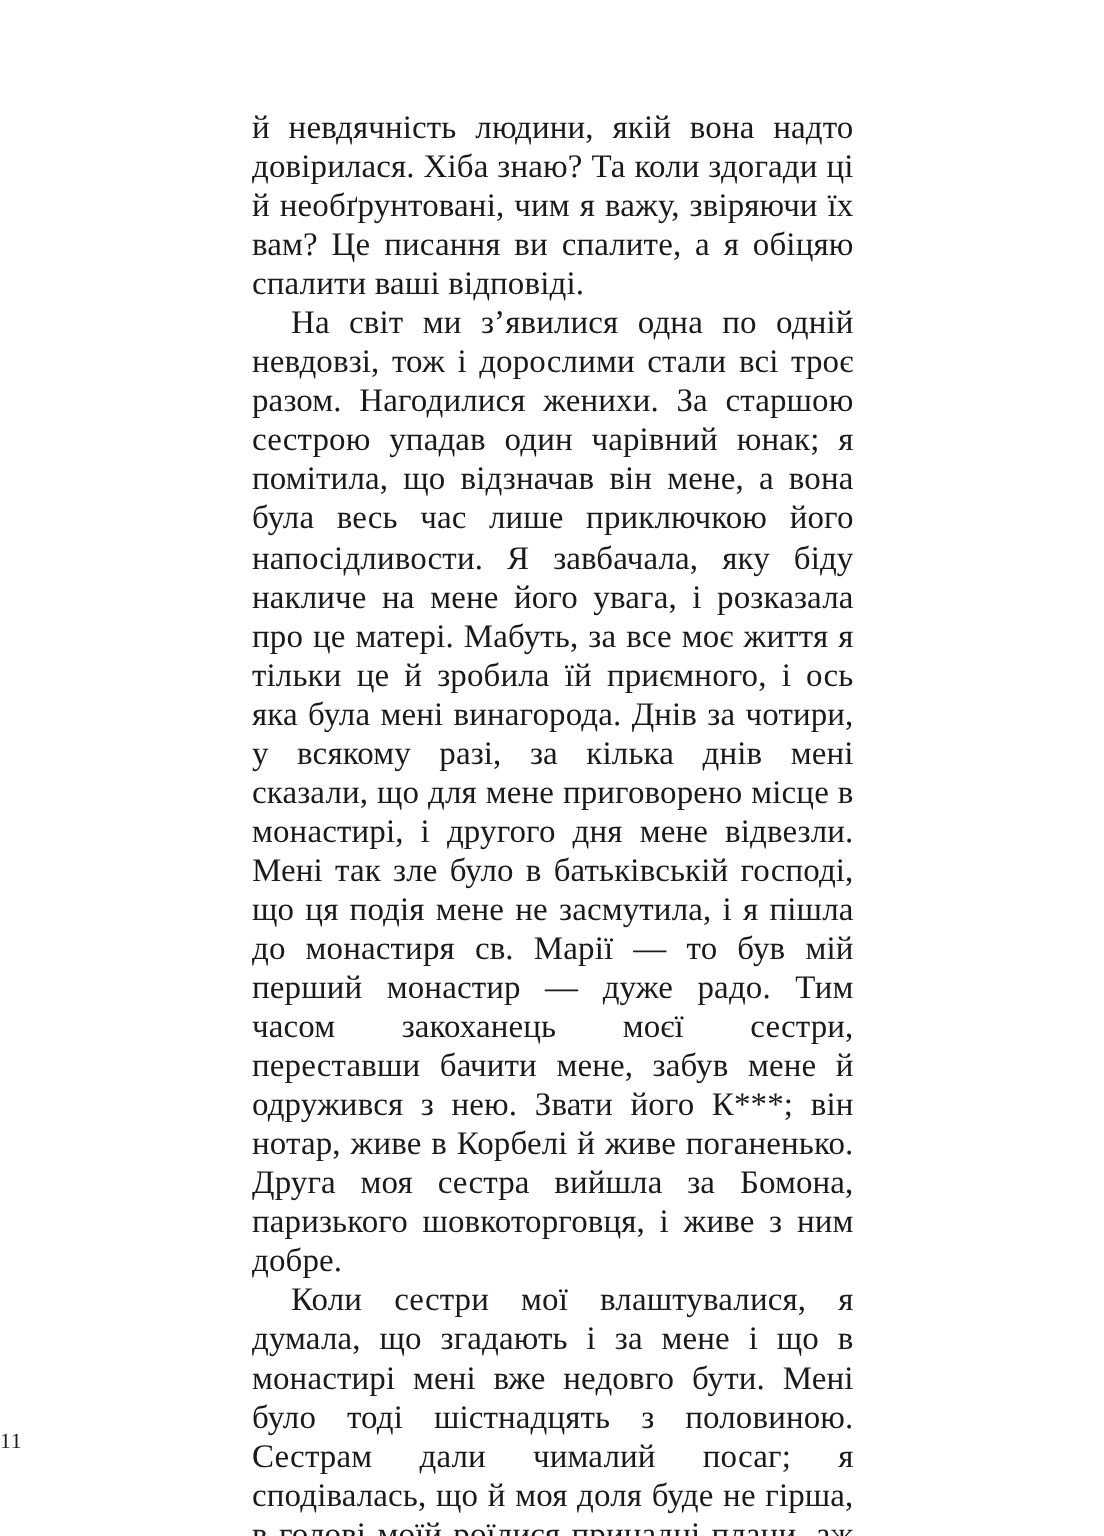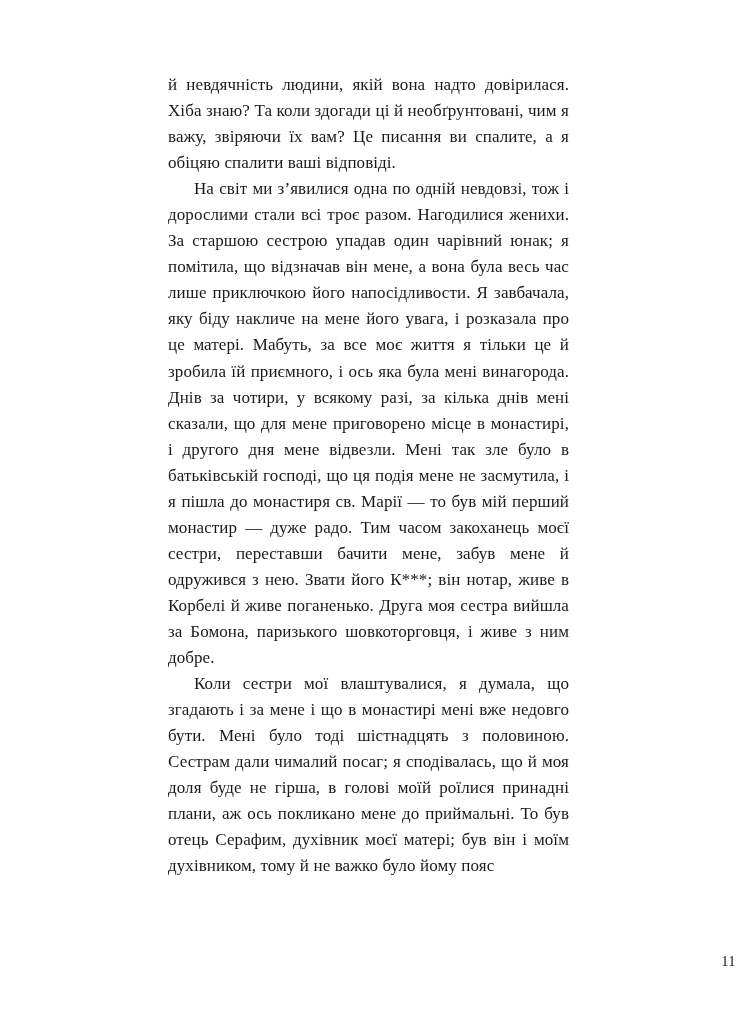--- a/index.html
+++ b/index.html
@@ -30,39 +30,39 @@
     left: 168px;
     top: 72px;
     width: 401px;
   }
 
   .para {
     margin: 0;
     text-align: justify;
     text-align-last: left;
     text-indent: 26px;
-    font-size: 17px;
+    font-size: 22px;
     line-height: 26.05px;
     letter-spacing: 0.08px;
     word-spacing: 0.1px;
     hyphens: manual;
     font-family: Liberation Serif, serif;
     -webkit-hyphens: manual;
   }
 
   .para.first {
     text-indent: 0;
   }
 
   .folio {
     position: absolute;
     left: 0;
     top: 952px;
     width: 736px;
-    text-align: right;
+    text-align: left;
     font-size: 14.5px;
     line-height: 18px;
     color: #1a1a1a;
     letter-spacing: 0.4px;
   }
 </style>
 </head>
 <body>
 
 <div class="page">

